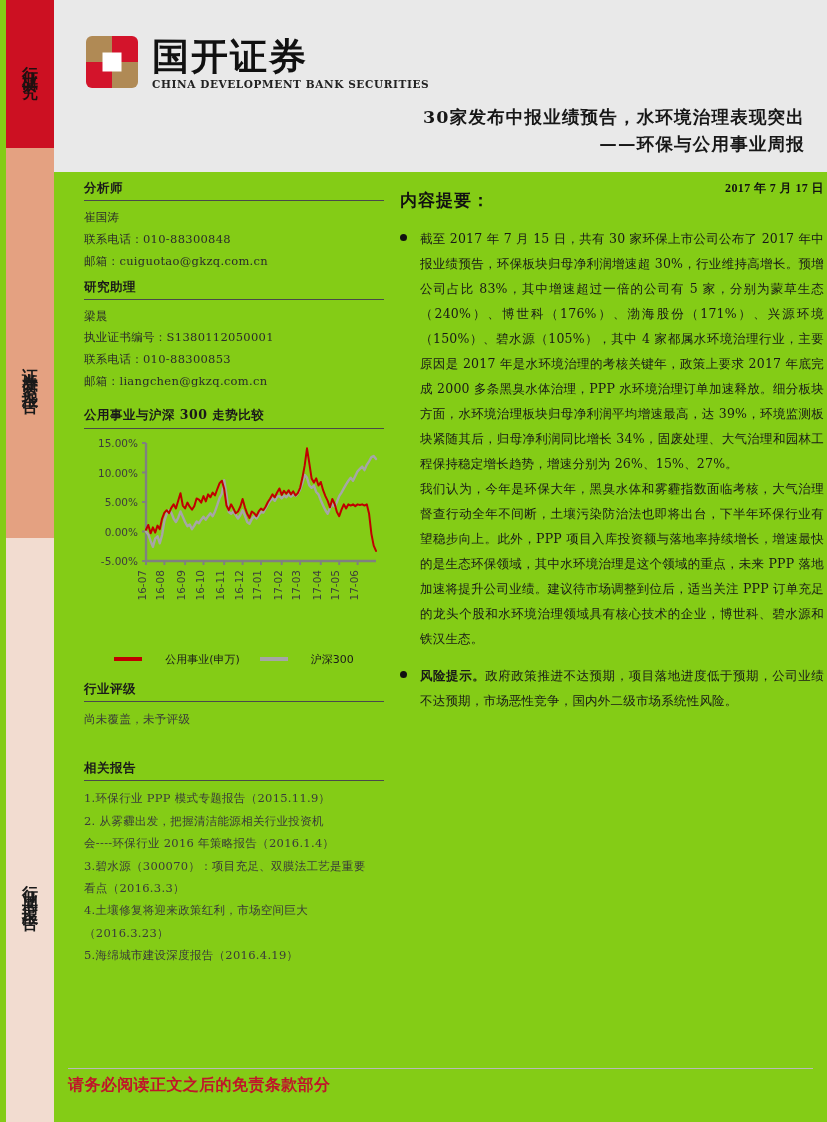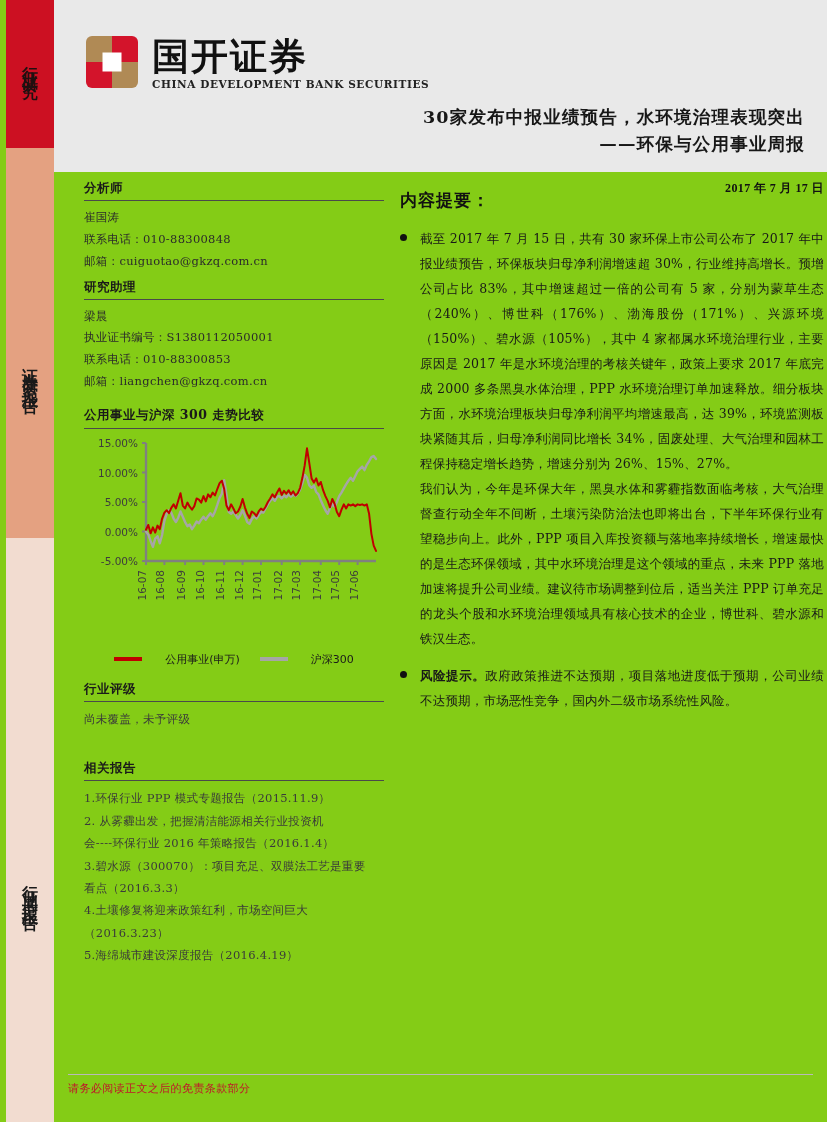--- a/index.html
+++ b/index.html
@@ -234,22 +234,22 @@
     left: 54px; bottom: 26px;
     width: 773px;
     padding: 0 14px;
   }
   .footer-rule {
     border-top: 1px solid #b9b9b9;
     margin-bottom: 6px;
   }
   .footer-text {
     font-family: "DejaVu Serif", "Liberation Serif", serif;
-    font-weight: normal;
-    font-size: 11px;
+    font-weight: bold;
+    font-size: 16px;
     color: #C0152A;
     letter-spacing: 0.4px;
   }
   .axis-lbl {
     font-family: "DejaVu Sans", "Liberation Sans", sans-serif;
     font-size: 10.5px;
     fill: #3d3d3d;
   }
   .xaxis-lbl {
     font-family: "DejaVu Sans", "Liberation Sans", sans-serif;

